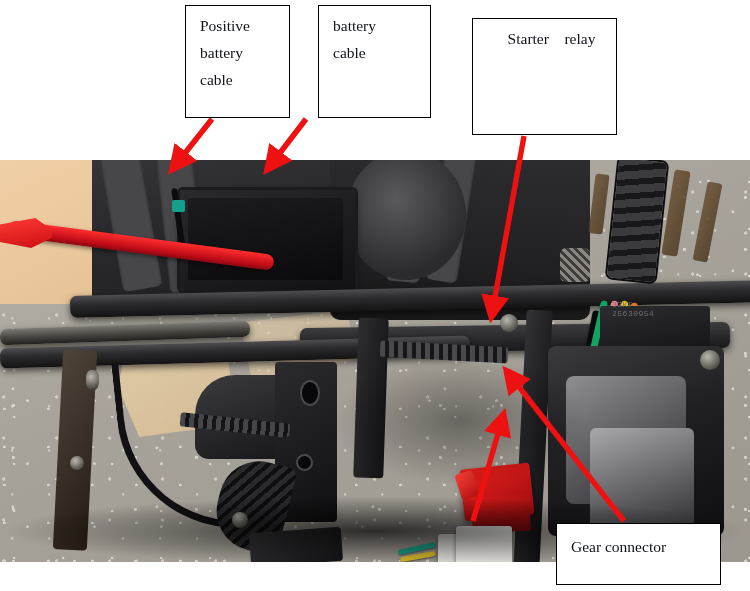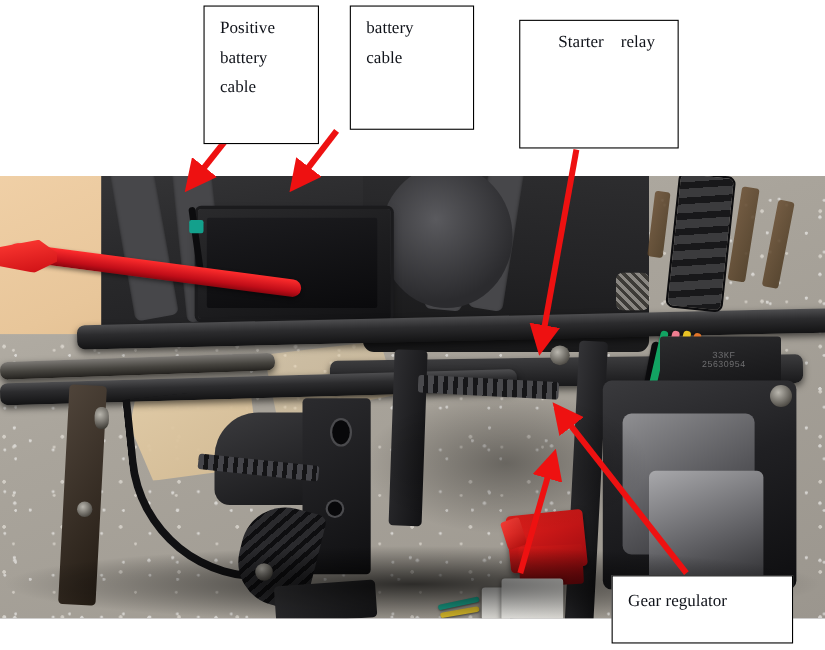--- a/index.html
+++ b/index.html
@@ -75,22 +75,22 @@
   .railD{left:300px;top:165px;width:430px;height:26px;transform:rotate(-0.8deg);
      background:linear-gradient(180deg,#3c3c3e,#19191b);}
   .engine{left:548px;top:186px;width:176px;height:190px;border-radius:8px;
      background:linear-gradient(160deg,#3a3a3d 0%,#202023 45%,#0e0e10 100%);}
   .engcyl{left:566px;top:216px;width:120px;height:128px;border-radius:8px;
      background:linear-gradient(150deg,#8f8f92,#56565a 55%,#2d2d30);}
   .engcyl2{left:590px;top:268px;width:104px;height:100px;border-radius:6px;
      background:linear-gradient(160deg,#a8a8ab,#606064 60%,#313134);}
   .datebox{left:600px;top:146px;width:110px;height:48px;border-radius:3px;
      background:linear-gradient(170deg,#2c2c2e,#141416);}
-  .datetxt{left:612px;top:158px;width:92px;color:#6e6e70;font-size:8px;line-height:9px;
-     font-family:Liberation Sans, sans-serif;letter-spacing:.5px;text-align:center;}
+  .datetxt{left:612px;top:140px;width:92px;color:#6e6e70;font-size:8px;line-height:9px;
+     font-family:Liberation Mono, monospace;letter-spacing:.5px;}
 
   
   .footpeg{left:613px;top:0px;width:48px;height:120px;border-radius:5px;
      background:repeating-linear-gradient(170deg,#3b3b3d 0 8px,#18181a 8px 14px);
      transform:rotate(6deg);box-shadow:0 0 0 2px #0d0d0f;}
   .woodplank{background:linear-gradient(100deg,#6b5034,#4a371f);border-radius:3px;opacity:.85;}
 
   
   .vpost{left:356px;top:158px;width:30px;height:160px;border-radius:4px;
      background:linear-gradient(95deg,#2e2e31,#121214);transform:rotate(2deg);}
@@ -145,21 +145,21 @@
 
   .bolt{border-radius:50%;background:radial-gradient(circle at 38% 34%,#b9b6ae,#55524c 70%,#28261f);}
   .knurl{left:560px;top:88px;width:30px;height:34px;border-radius:6px;
      background:repeating-linear-gradient(45deg,#8a8782 0 3px,#3d3b37 3px 6px);}
   .shadowblob{background:radial-gradient(ellipse at center,rgba(0,0,0,.72),transparent 70%);}
 
   
   .callout{position:absolute;background:#ffffff;border:1.4px solid #000;box-sizing:border-box;
      color:#10131a;font-size:15.5px;line-height:27px;padding:6px 0 0 14px;}
   .callout span{display:block;white-space:pre;}
-  .cb-pos{left:185px;top:5px;width:105px;height:126px;}
+  .cb-pos{left:185px;top:5px;width:105px;height:113px;}
   .cb-neg{left:318px;top:5px;width:113px;height:113px;}
   .cb-rel{left:472px;top:18px;width:145px;height:117px;padding-left:14px;text-align:center;}
   .cb-vol{left:355px;top:523px;width:185px;height:62px;line-height:40px;padding-top:3px;}
   .cb-gear{left:556px;top:523px;width:165px;height:62px;line-height:40px;padding-top:3px;}
 
   svg.arrows{position:absolute;left:0;top:0;width:750px;height:591px;pointer-events:none;}
 </style>
 </head>
 <body>
 
@@ -272,16 +272,16 @@
     <span>battery</span>
     <span>cable</span>
   </div>
 
   <div class="callout cb-rel">
     <span>Starter    relay</span>
   </div>
 
 
   <div class="callout cb-gear">
-    <span>Gear regulator</span>
+    <span>Gear connector</span>
   </div>
 
 </div>
 
 </body></html>

